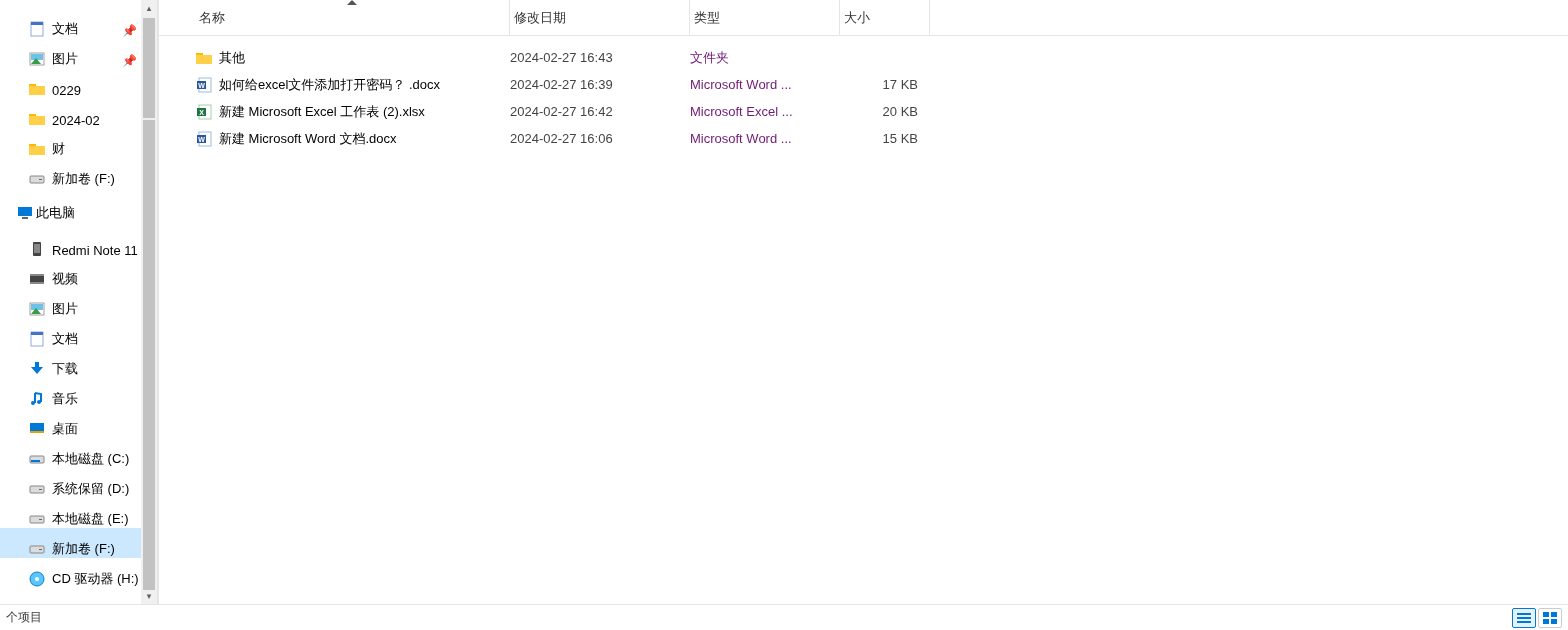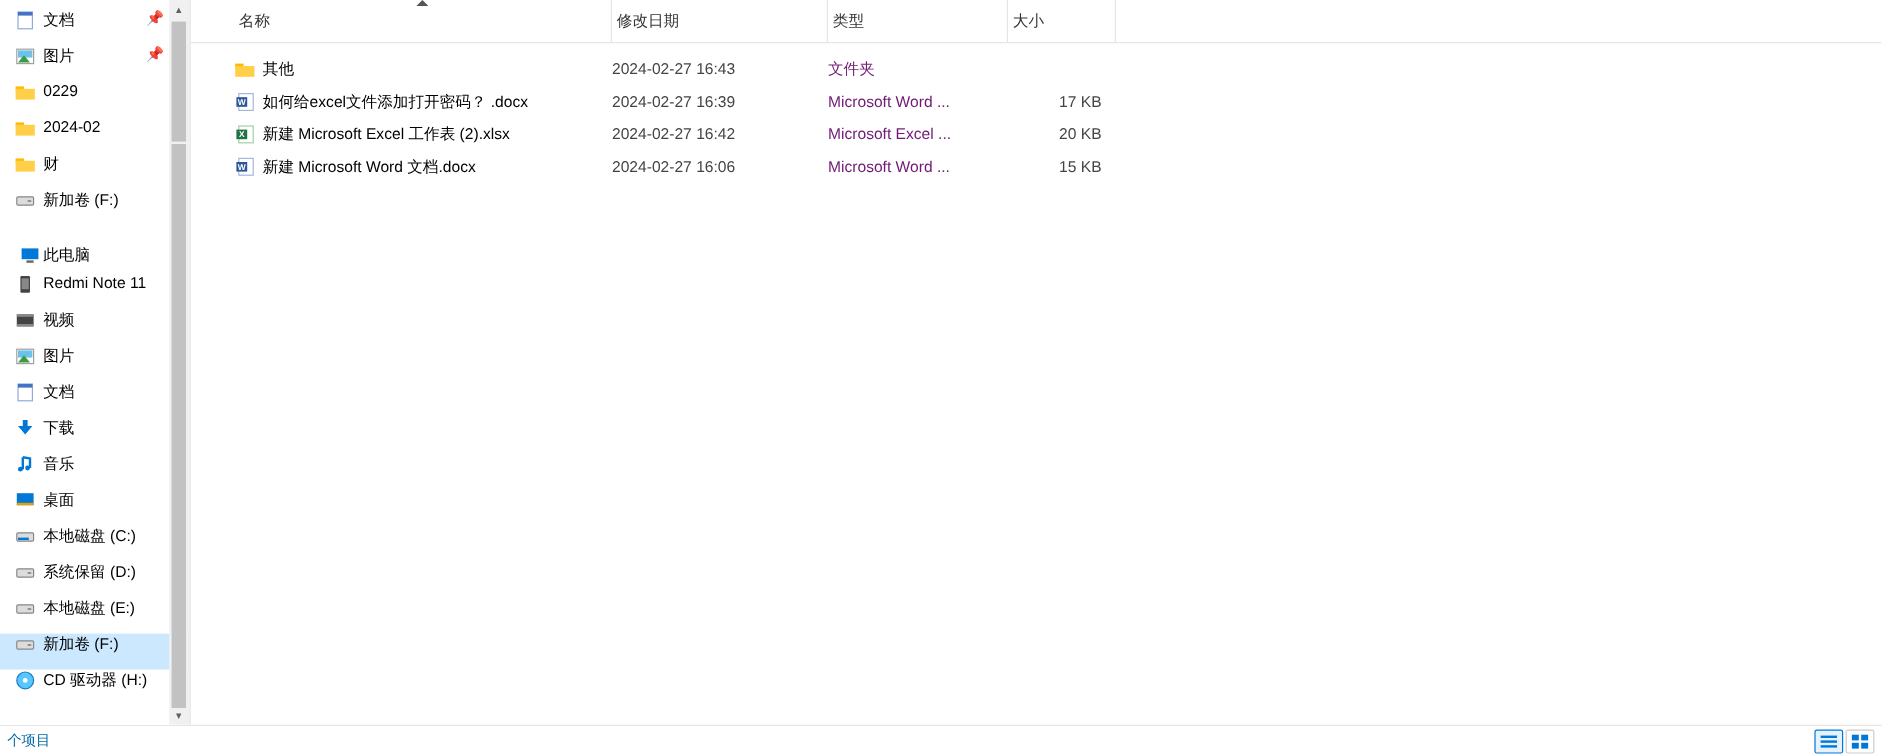--- a/index.html
+++ b/index.html
@@ -32,22 +32,22 @@
   }
   .sidebar-scroll .up, .sidebar-scroll .down {
     height: 16px; text-align:center; font-size:9px; line-height:16px;
     color:#606060; cursor:pointer;
   }
   .sidebar-scroll .thumb {
     position:absolute; left:2px; right:2px;
     background:#c2c2c2;
   }
   .side-item {
-    display:flex; align-items:flex-start;
-    height:30px; padding-left:12px; gap:6px;
+    display:flex; align-items:flex-end;
+    height:30px; padding-left:28px; gap:6px;
     cursor:pointer;
     white-space: nowrap; overflow:hidden;
   }
   .side-item.selected { background:#cce8ff; }
   .side-item .pin {
     margin-left:auto; margin-right:20px;
     color:#666; font-size:12px;
     display:none;
   }
   .side-item.show-pin .pin { display:inline; }
@@ -86,21 +86,21 @@
   }
   .file-row .fname { width:315px; display:flex; align-items:center; gap:6px; white-space:nowrap; overflow:hidden;}
   .file-row .fdate { width:180px; color:#444;}
   .file-row .ftype { width:150px; color:#701a75; white-space:nowrap; overflow:hidden; text-overflow:ellipsis;}
   .file-row .fsize { width:90px; text-align:right; color:#444; padding-right:12px;}
 
   
   .statusbar {
     height:26px; border-top:1px solid #e5e5e5;
     display:flex; align-items:center; justify-content:space-between;
-    padding:0 6px; font-size:12px; color:#0369a1; background:#fff;
+    padding:0 6px; font-size:12px; color:#404040; background:#fff;
   }
   .view-buttons { display:flex; gap:2px;}
   .view-btn {
     width:24px; height:20px; border:1px solid #ccc; border-radius:2px;
     display:flex; align-items:center; justify-content:center; cursor:pointer;
     background:#fff;
   }
   .view-btn.active { border-color:#0078d7; background:#e5f1fb;}
 
   

